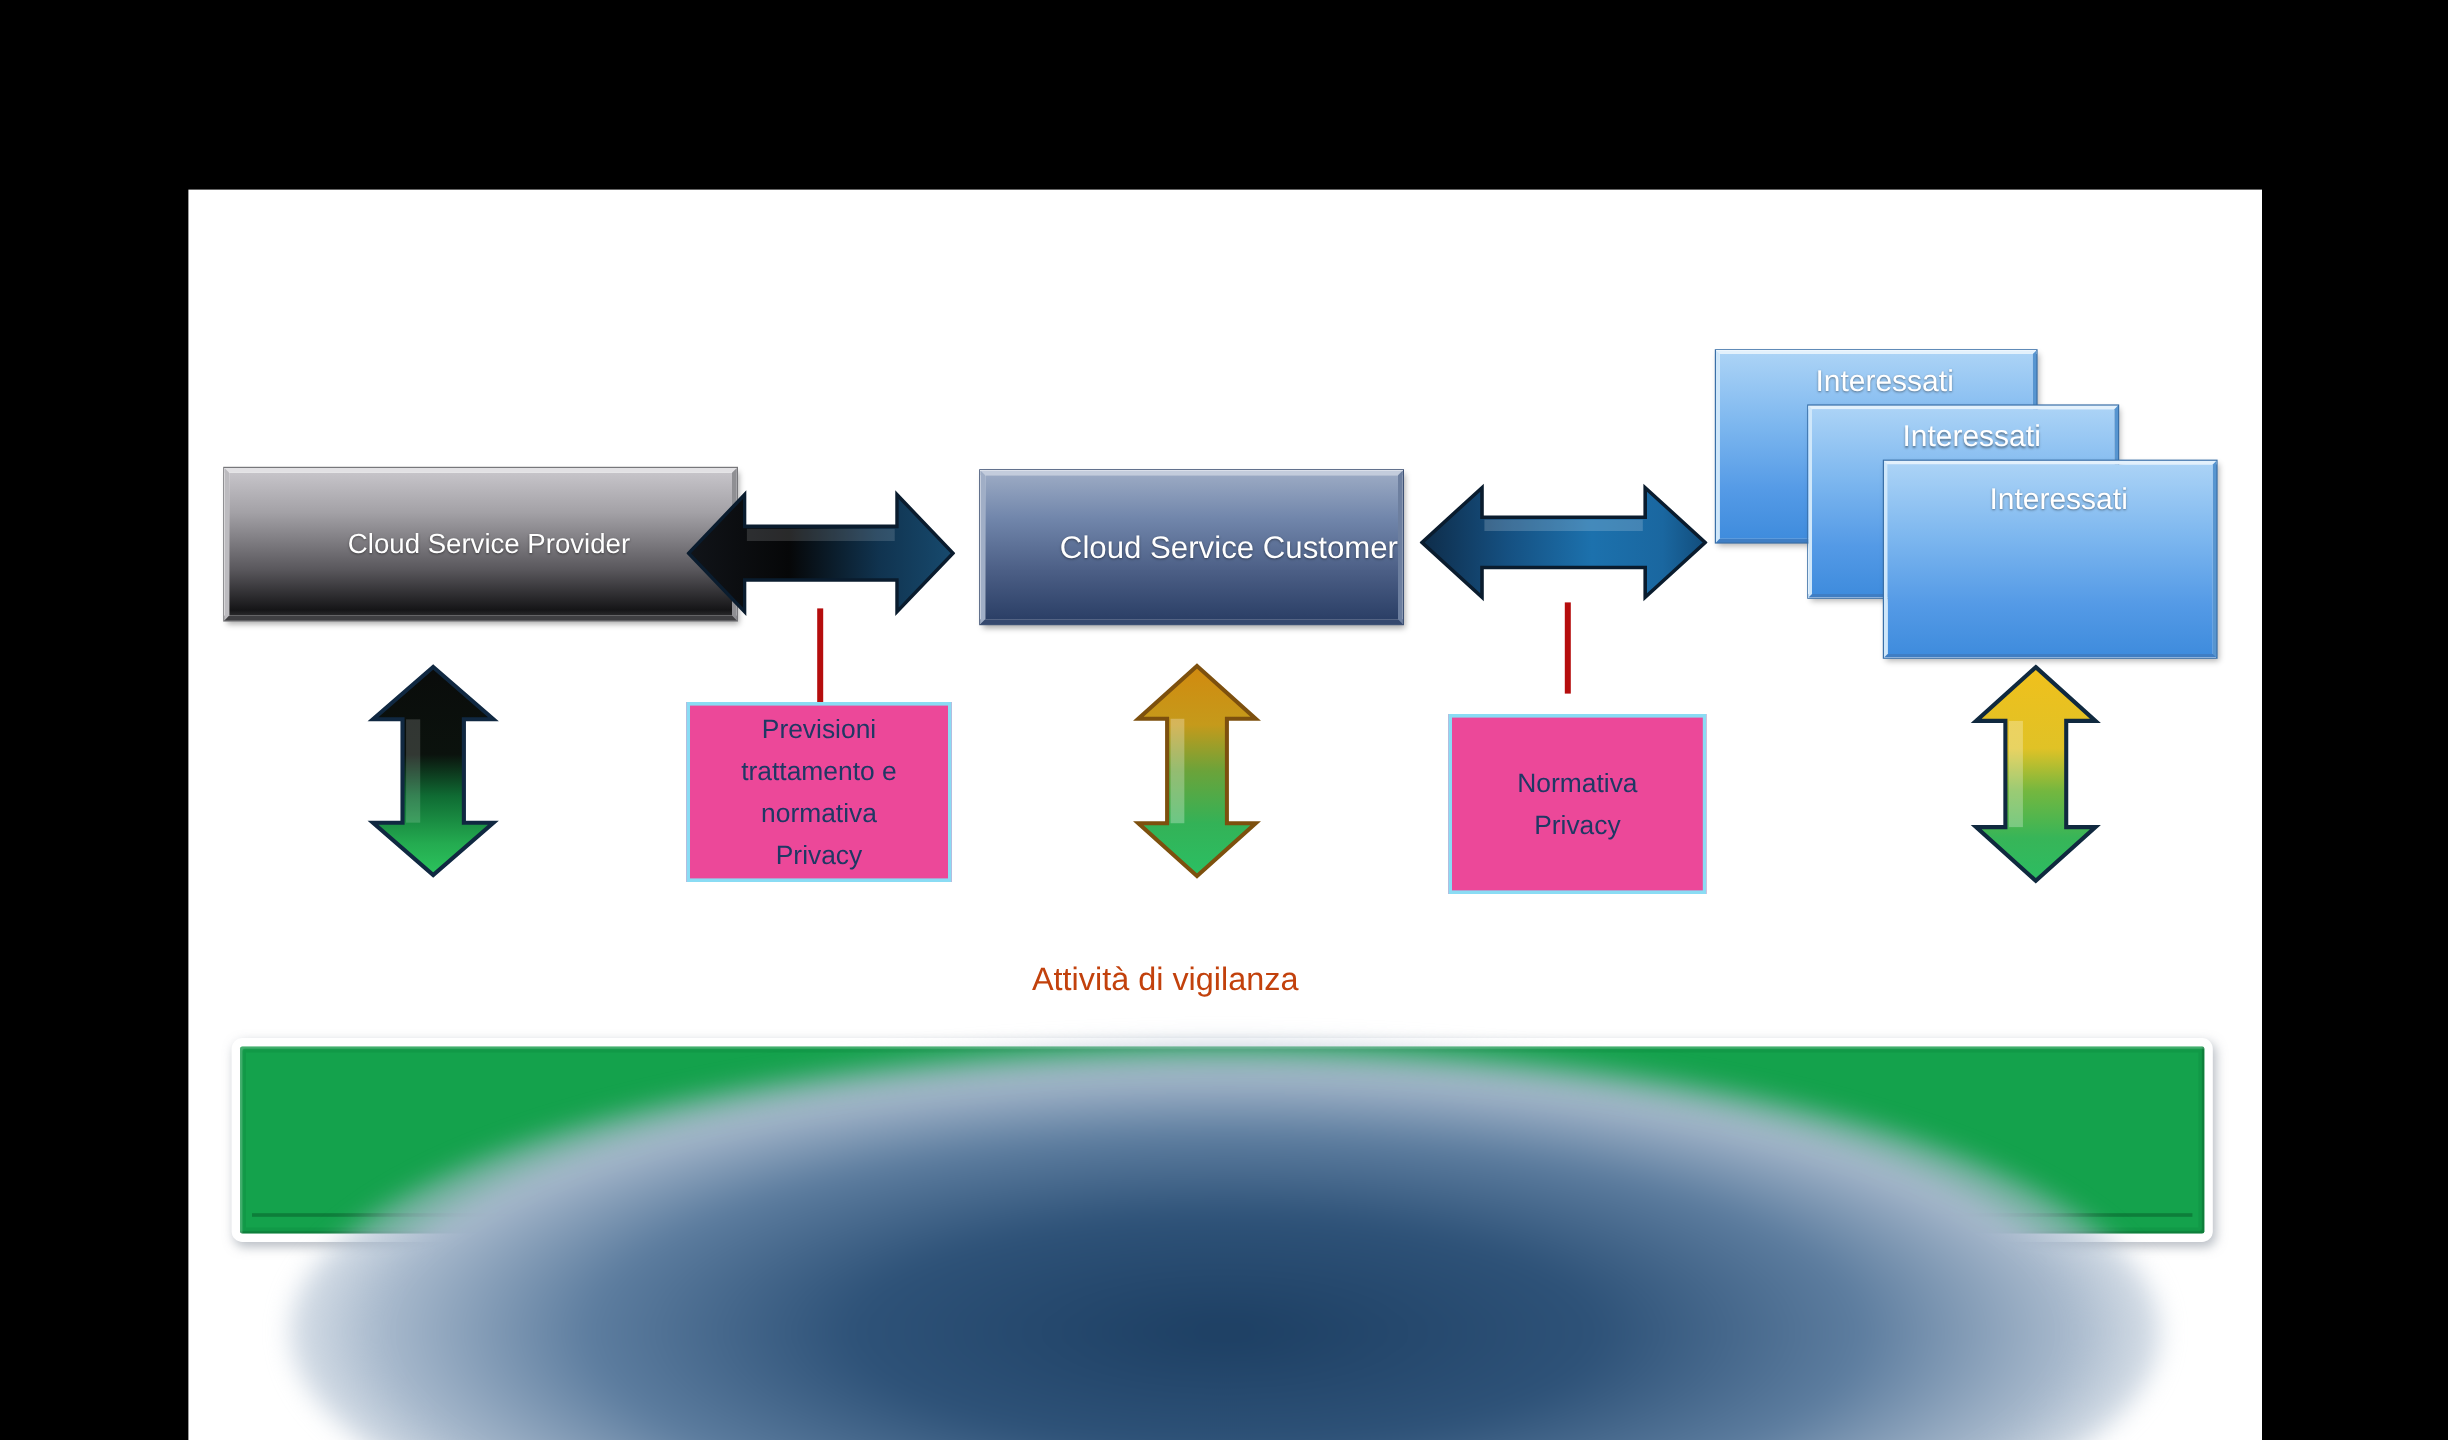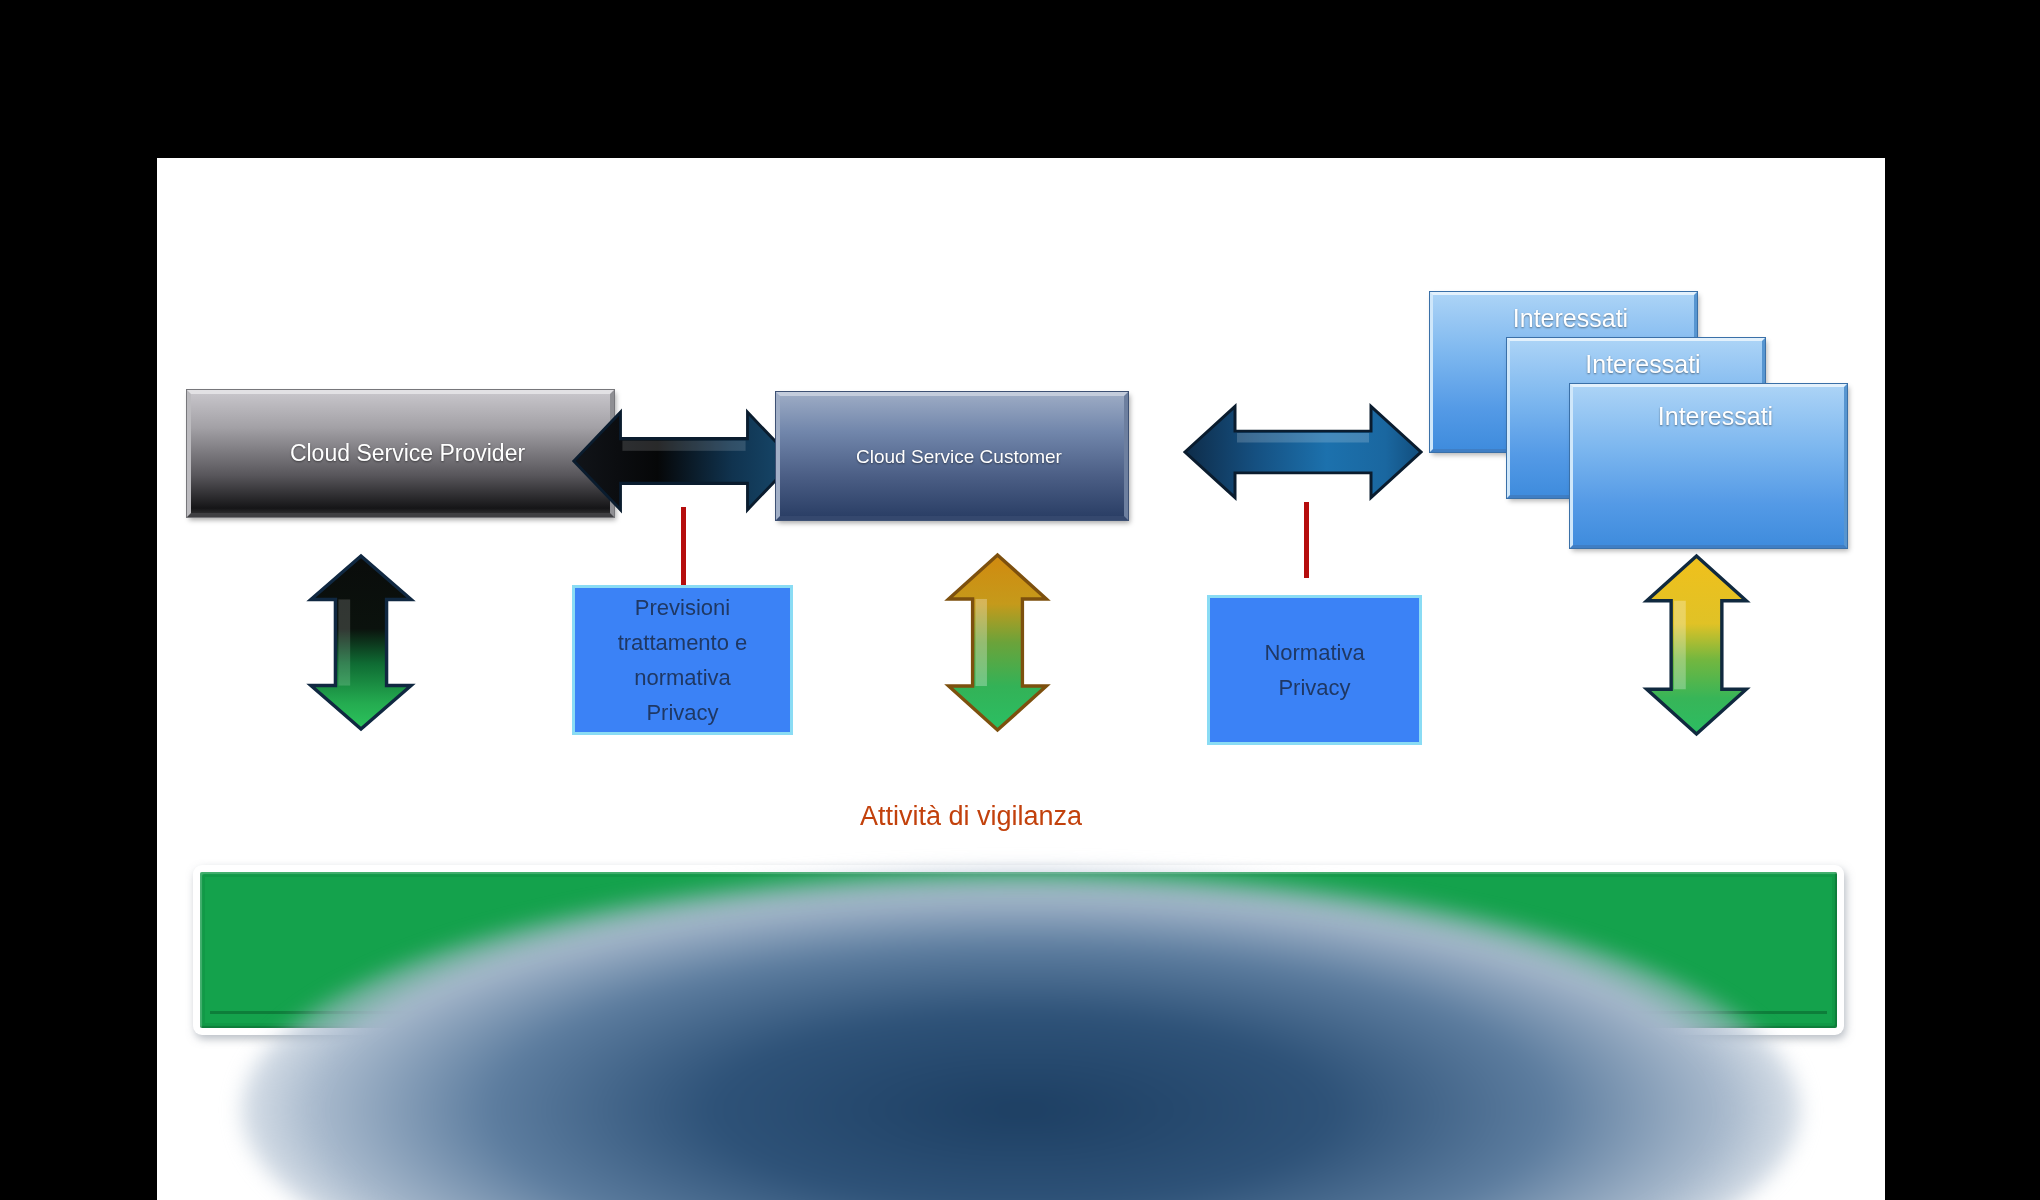--- a/index.html
+++ b/index.html
@@ -31,38 +31,39 @@
   }
   .box3d span{display:block;padding-left:14px;}
   .provider{
     left:30px;top:232px;width:427px;height:127px;
     font-size:23px;line-height:33px;
     border:4px solid;border-color:#e2e1e4 #8f8f93 #3f3f42 #bcbbbf;
     background:linear-gradient(180deg,#c6c4c9 0%,#a3a1a6 28%,#59575c 68%,#151517 96%,#2a2a2c 100%);
     box-shadow:0 0 0 1px #77777b, 2px 3px 5px rgba(0,0,0,.35);
   }
   .customer{
-    left:619px;top:234px;width:352px;height:128px;
-    font-size:19px;line-height:33px;
+    left:660px;top:234px;width:352px;height:128px;
+    font-size:26px;line-height:33px;
     border:4px solid;border-color:#c3ccdc #6d7f9f #35486e #a0aec6;
     background:linear-gradient(180deg,#9aa9c3 0%,#7186ab 30%,#4c5f86 66%,#2b3f66 100%);
     box-shadow:0 0 0 1px #3e5174, 2px 3px 5px rgba(0,0,0,.35);
+    align-items:flex-end;
   }
   .interessati{
     font-size:25px;justify-content:flex-start;
     border:3px solid;border-color:#e3f1fc #5795d0 #3f7ec4 #cfe7fa;
     background:linear-gradient(180deg,#abd3f6 0%,#7db7ef 38%,#549ae6 74%,#3f8cdd 100%);
     box-shadow:0 0 0 1px #3a70a8, 2px 3px 5px rgba(0,0,0,.30);
   }
   .int1{left:1273px;top:134px;width:267px;height:160px;padding-top:9px;}
   .int2{left:1350px;top:180px;width:258px;height:160px;padding-top:9px;}
   .int3{left:1413px;top:226px;width:277px;height:164px;padding-top:15px;}
   
   .labelbox{
-    position:absolute;box-sizing:border-box;background:#3b82f6;
+    position:absolute;box-sizing:border-box;background:#ec4899;
     border:3px solid #8adcf4;color:#1f3864;
     display:flex;flex-direction:column;justify-content:center;
     text-align:center;font-size:22px;line-height:35px;
   }
   .labelbox span{display:block;}
   .previsioni{left:415px;top:427px;width:221px;height:150px;}
   .normativa{left:1050px;top:437px;width:215px;height:150px;}
   .redline{position:absolute;width:5px;background:#b50d0d;}
   .red1{left:524px;top:349px;height:80px;}
   .red2{left:1147px;top:344px;height:76px;}

